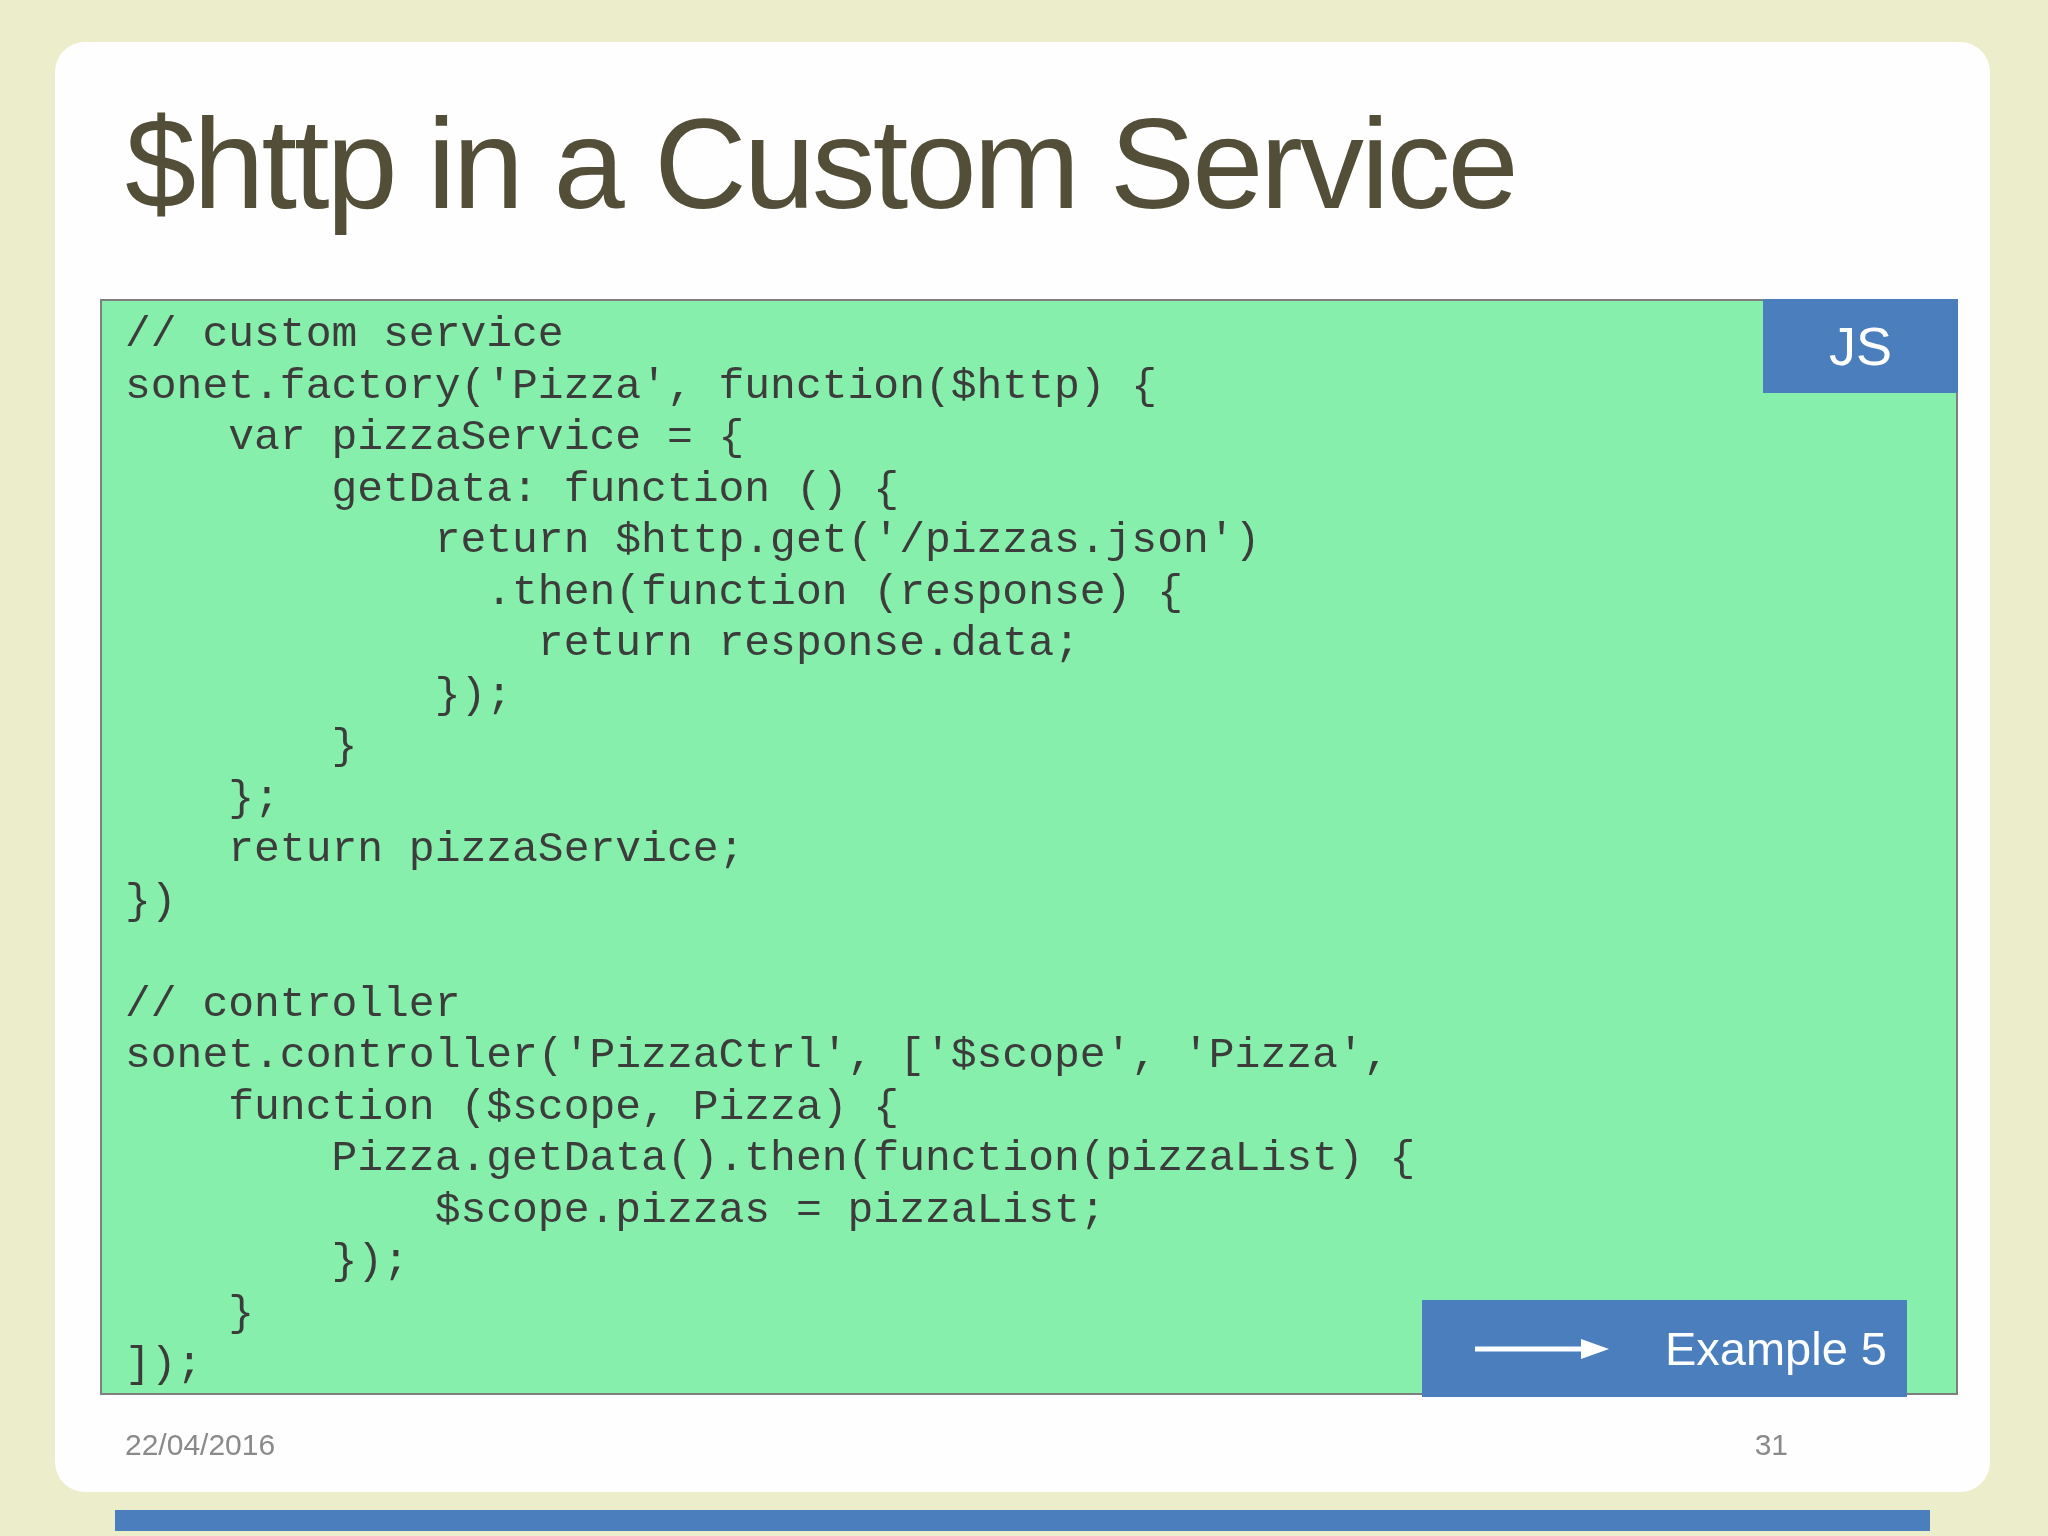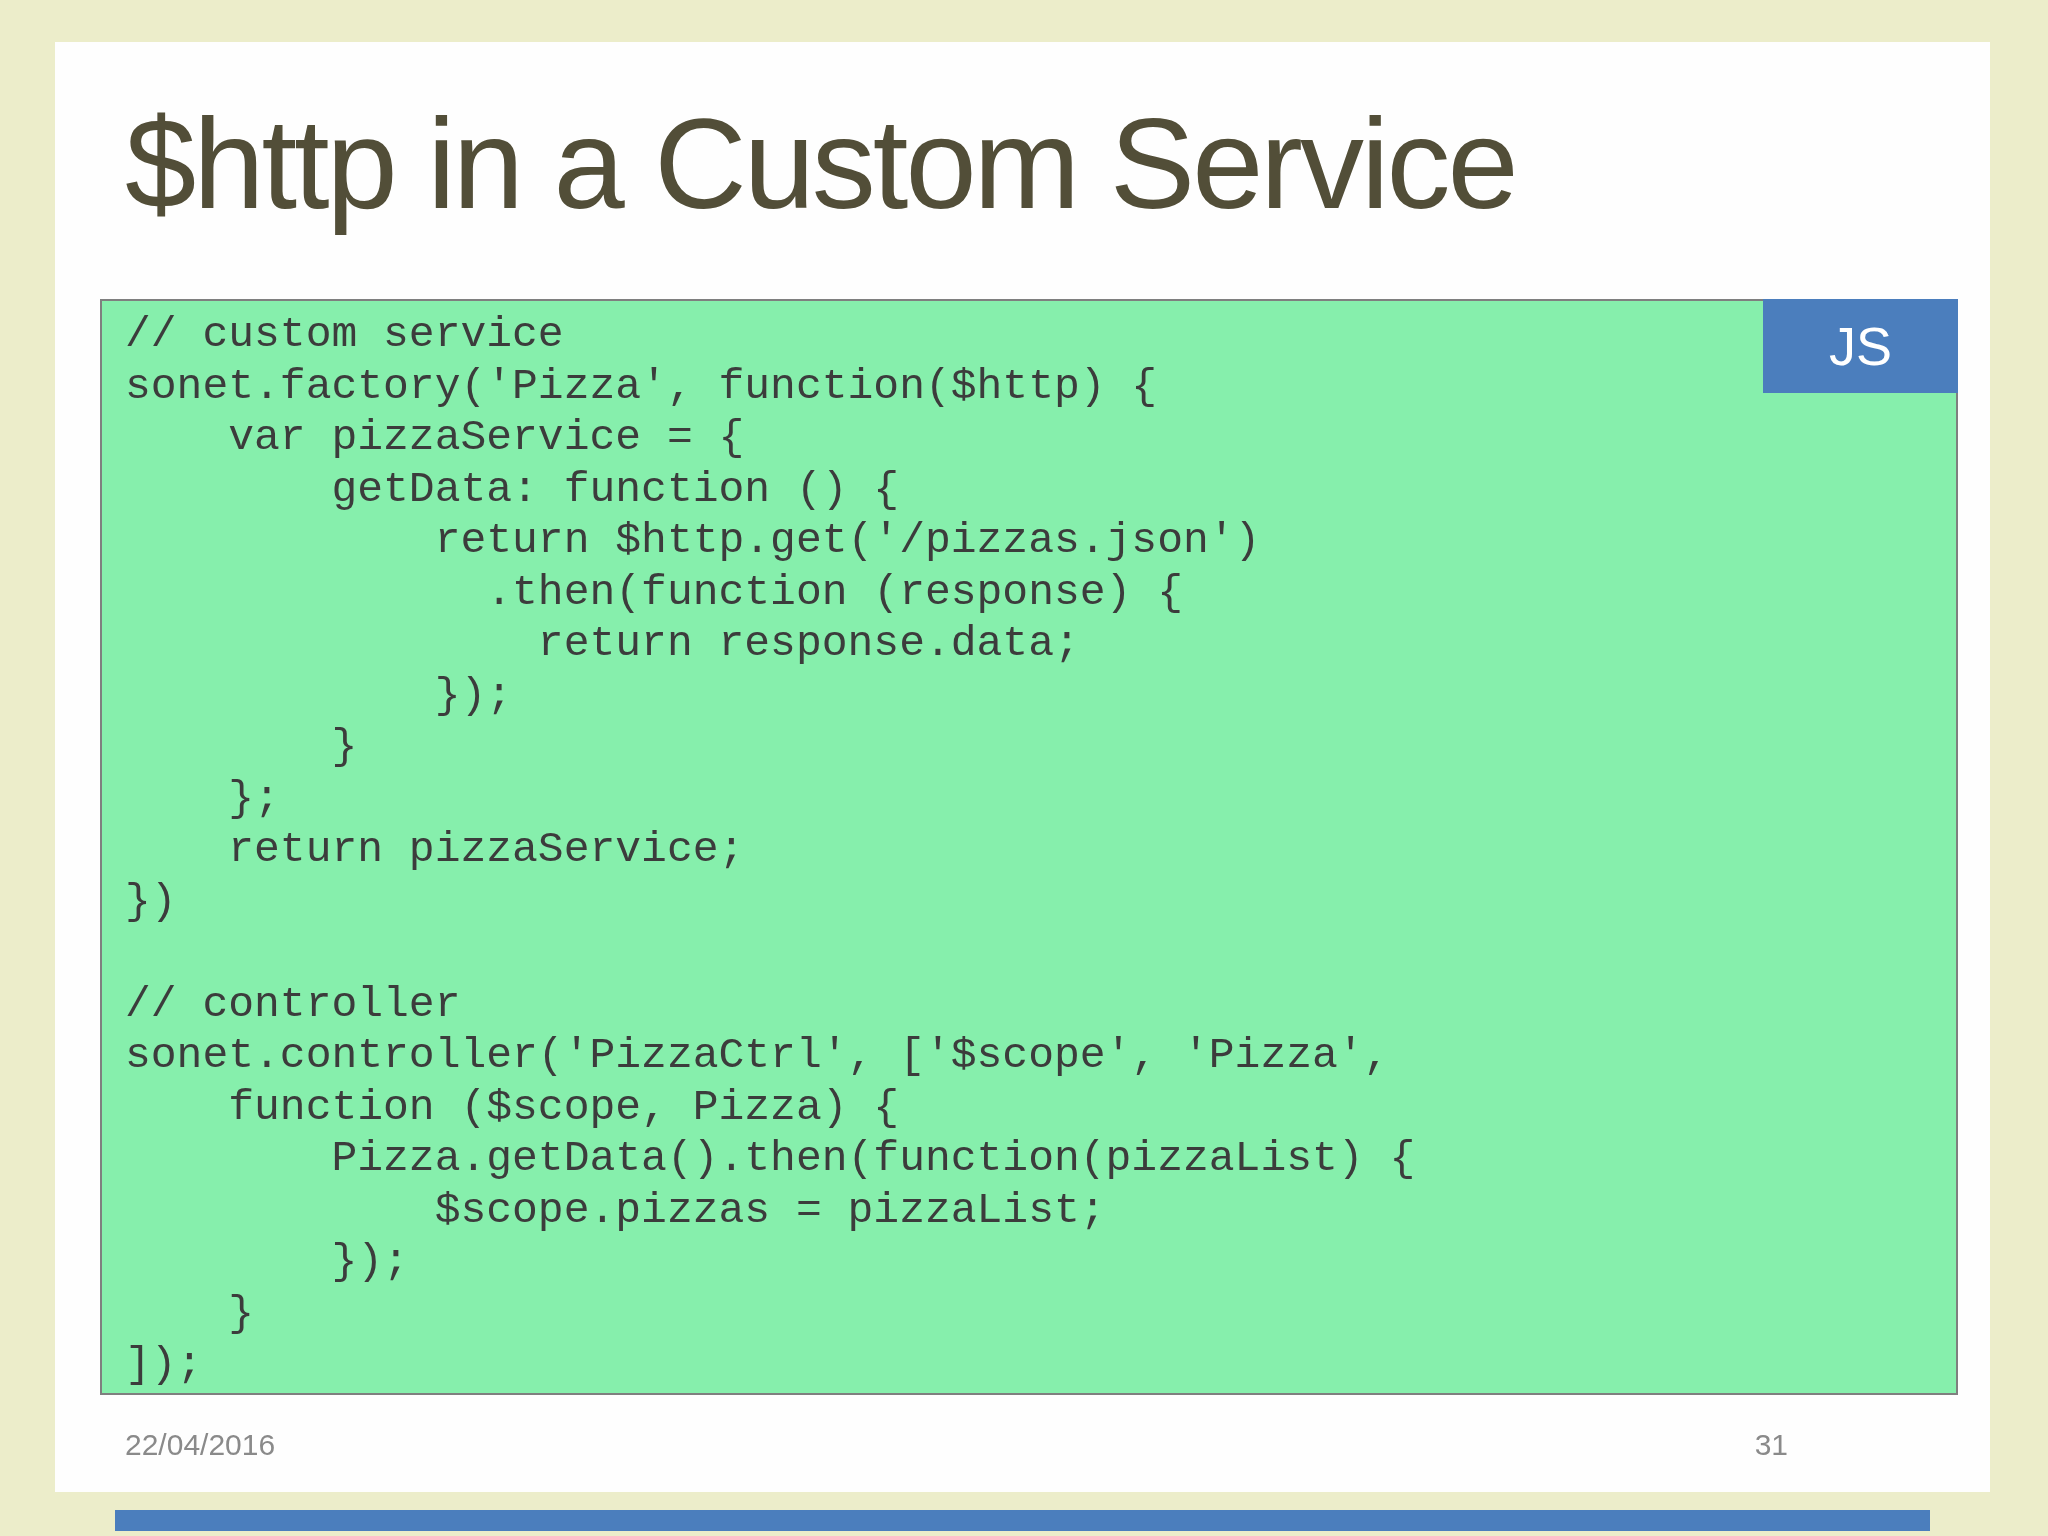--- a/index.html
+++ b/index.html
@@ -14,20 +14,21 @@
     font-family: "Liberation Sans", sans-serif;
     overflow: hidden;
   }
   .slide {
     position: absolute;
     left: 55px;
     top: 42px;
     width: 1935px;
     height: 1450px;
     background: #FEFEFE;
+    border-radius: 30px;
   }
   .title {
     position: absolute;
     left: 70px;
     top: 48px;
     font-size: 128px;
     letter-spacing: -3px;
     color: #524E38;
     font-weight: 400;
     white-space: nowrap;
@@ -137,20 +138,27 @@
         Pizza.getData().then(function(pizzaList) {
             $scope.pizzas = pizzaList;
         });
     }
 ]);</pre>
 
     <div class="js-badge">
       <span>JS</span>
     </div>
 
+    <button class="example-button">
+      <svg class="arrow" viewBox="0 0 140 26" aria-hidden="true">
+        <line x1="2" y1="13" x2="110" y2="13" stroke="#FFFFFF" stroke-width="5"></line>
+        <polygon points="108,3 136,13 108,23" fill="#FFFFFF"></polygon>
+      </svg>
+      <span class="label">Example 5</span>
+    </button>
   </div>
 
 </div>
 
 <div class="footer">
   <span class="date">22/04/2016</span>
   <span class="page-number">31</span>
 </div>
 
 <div class="bottom-bar"></div>

